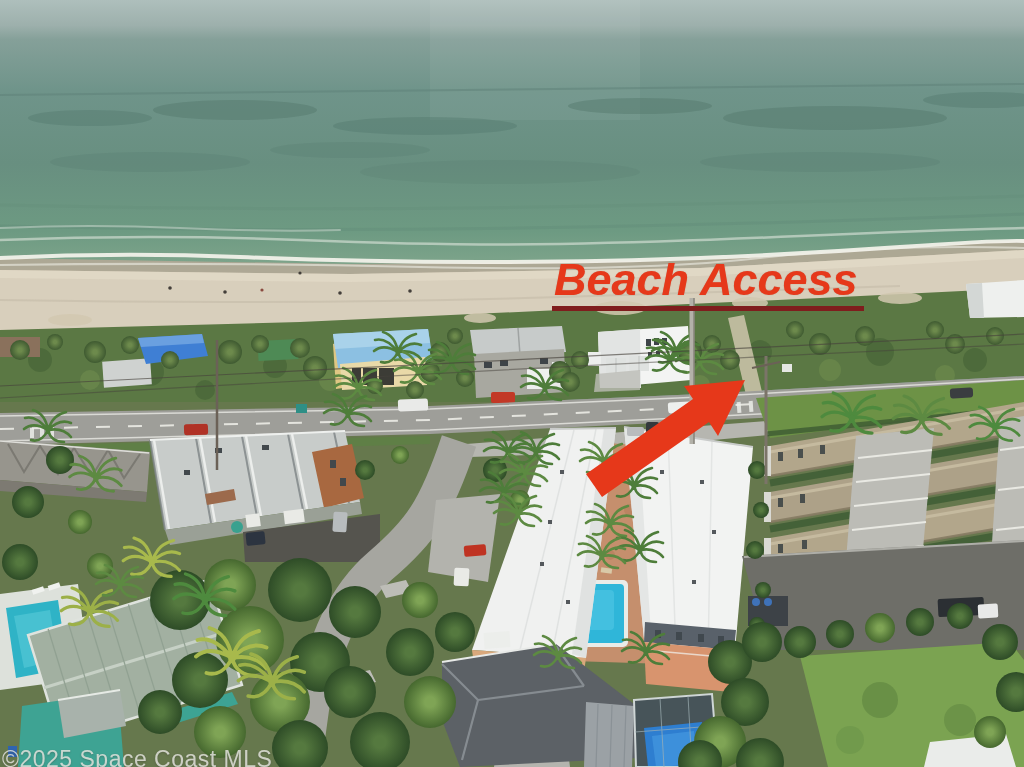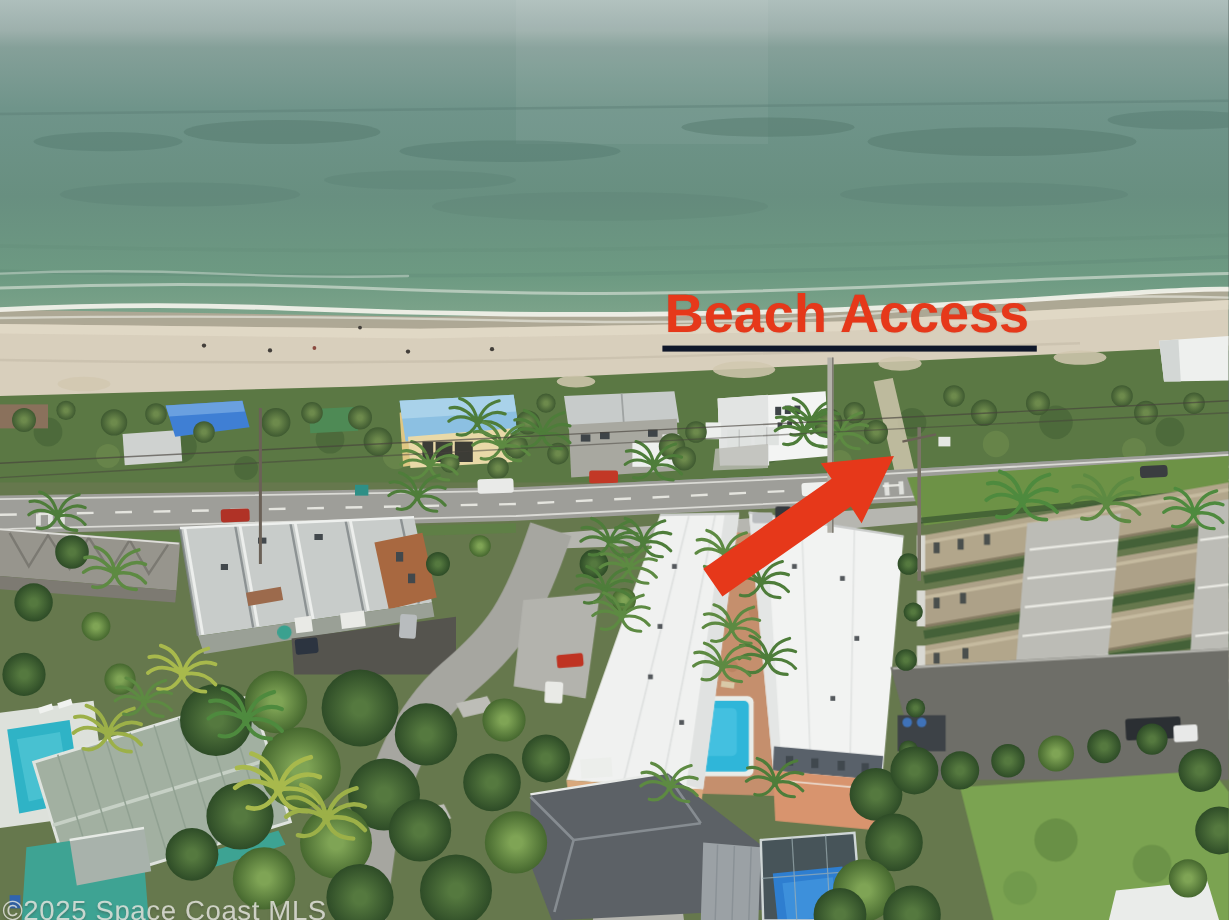--- a/index.html
+++ b/index.html
@@ -1,22 +1,22 @@
 <!DOCTYPE html>
 <html><head>
 <meta charset="utf-8">
 <style>
   html,body{margin:0;padding:0;background:#222;}
   #stage{position:relative;width:1024px;height:767px;overflow:hidden;
          font-family:"Liberation Sans","DejaVu Sans",sans-serif;background:#7e978d;}
   #scene{position:absolute;left:0;top:0;}
   .overlay{position:absolute;white-space:nowrap;pointer-events:none;}
-  #beach-access-label{left:552px;top:239px;font-weight:bold;
+  #beach-access-label{left:552px;top:257px;font-style:italic;font-weight:bold;
       font-size:45px;line-height:1.0;letter-spacing:0px;color:#e6381a;
-      border-bottom:5px solid #0f172a;padding:0 6px 4px 2px;
+      border-bottom:5px solid #7f1d1d;padding:0 6px 4px 2px;
       text-shadow:0 0 1px rgba(140,30,10,.35);}
   #watermark{left:2px;top:718px;font-size:23px;font-weight:normal;
       color:rgba(230,230,224,.82);text-shadow:0 1px 2px rgba(60,60,55,.35);
       letter-spacing:.5px;margin-top:28px;}
 </style>
 </head>
 <body>
 
 <div id="stage">
 

